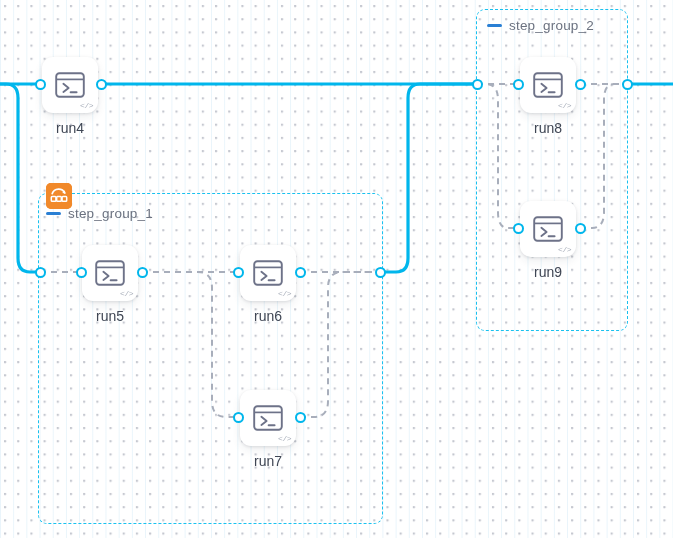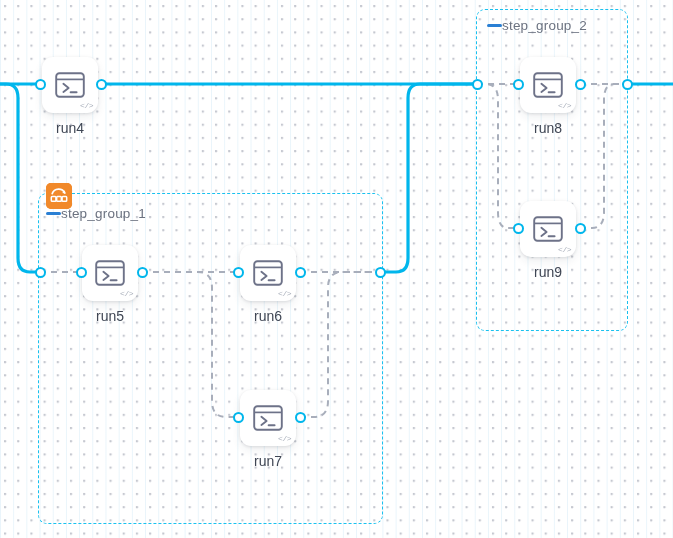--- a/index.html
+++ b/index.html
@@ -22,21 +22,21 @@
 
   .group-box{
     position:absolute;
     border:1.6px dashed #19c1ef;
     border-radius:9px;
     background:rgba(255,255,255,0.02);
     box-sizing:border-box;
   }
   .group-header{
     position:absolute;
-    display:flex;align-items:center;
+    display:flex;align-items:center;gap:7px;
     white-space:nowrap;
   }
   .group-dash{
     width:15px;height:3px;background:#2a7fd4;border-radius:2px;display:block;
   }
   .group-title{
     font-size:13.5px;color:#6b7280;letter-spacing:.2px;
   }
   .group-badge{
     position:absolute;width:26px;height:26px;border-radius:5px;

